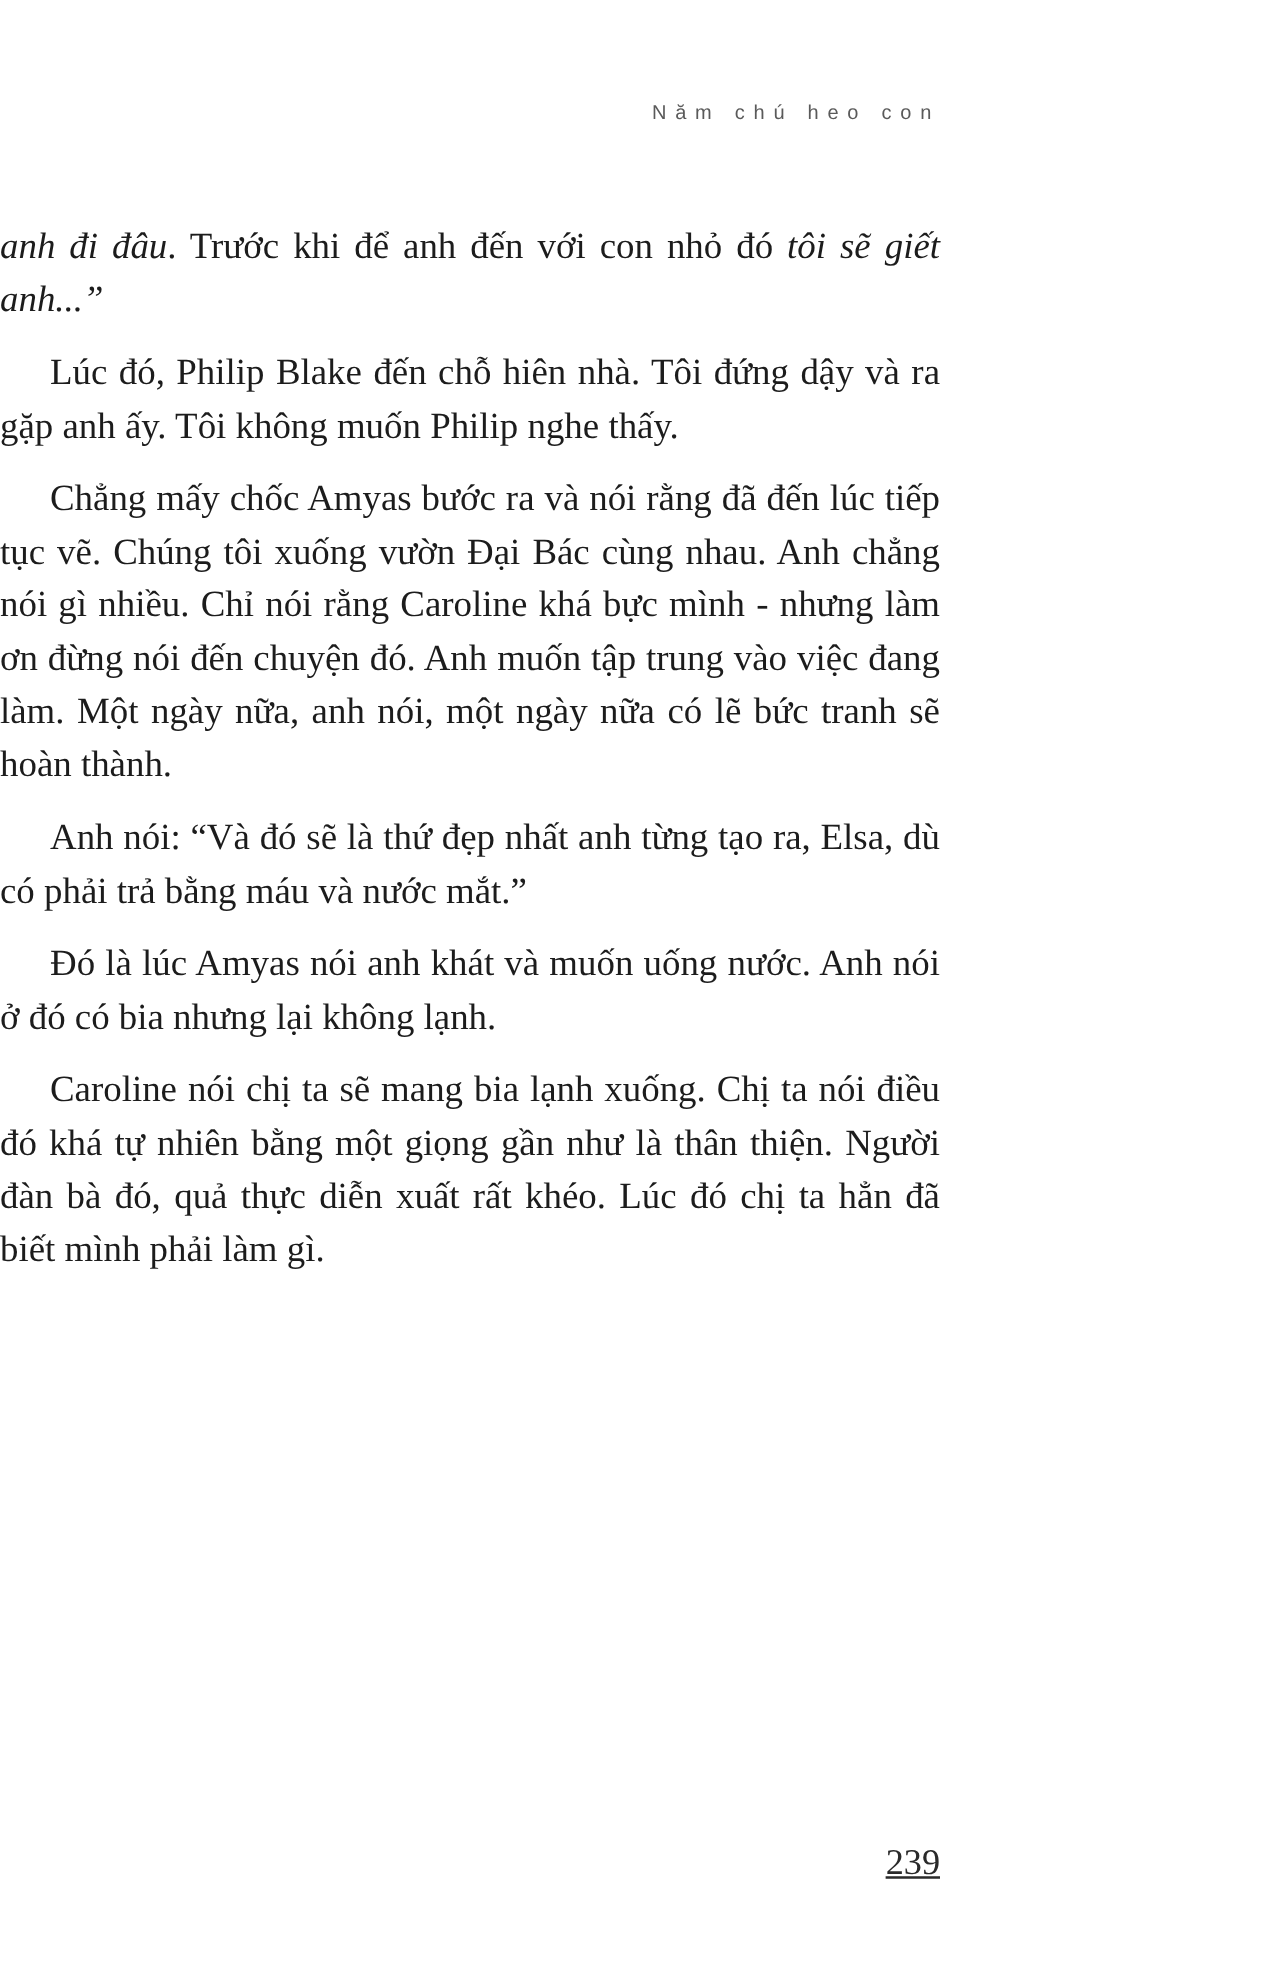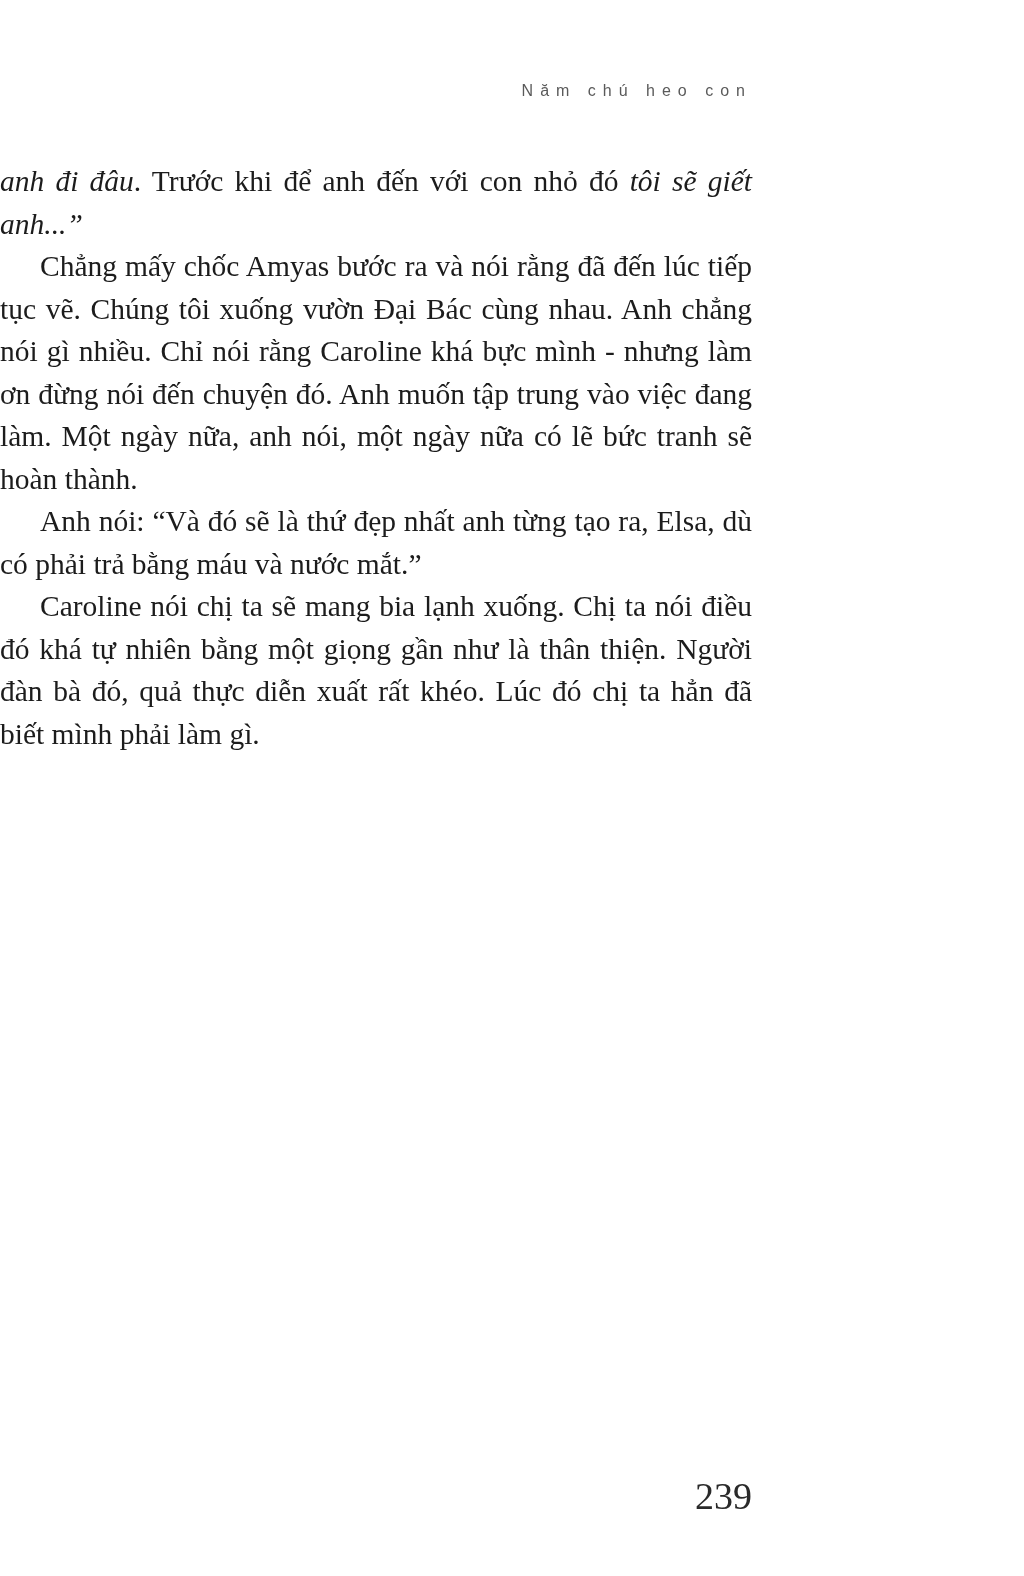--- a/index.html
+++ b/index.html
@@ -29,46 +29,50 @@
     top: 160px;
     left: 0;
     width: 752px;
     color: #1c1c1c;
     font-size: 29.5px;
     line-height: 42.5px;
   }
   .body-text p {
     text-align: justify;
     text-indent: 40px;
+    margin-top: 16px;
   }
   .body-text p.no-indent {
     text-indent: 0;
   }
   .body-text .it {
     font-style: italic;
   }
   .page-number {
     position: absolute;
     top: 1474px;
     left: 0;
     width: 752px;
     text-align: right;
-    font-size: 38px;
+    font-size: 29px;
     color: #2a2a2a;
+    text-decoration: underline;
   }
 </style>
 </head>
 <body>
 
 <div class="page">
 
   <div class="running-header">Năm chú heo con</div>
 
   <div class="body-text">
       <p class="no-indent"><span class="it">anh đi đâu</span><span>. Trước khi để anh đến với con nhỏ đó </span><span class="it">tôi sẽ giết anh</span><span class="it">...”</span></p>
+      <p><span>Lúc đó, Philip Blake đến chỗ hiên nhà. Tôi đứng dậy và ra gặp anh ấy. Tôi không muốn Philip nghe thấy.</span></p>
       <p><span>Chẳng mấy chốc Amyas bước ra và nói rằng đã đến lúc tiếp tục vẽ. Chúng tôi xuống vườn Đại Bác cùng nhau. Anh chẳng nói gì nhiều. Chỉ nói rằng Caroline khá bực mình - nhưng làm ơn đừng nói đến chuyện đó. Anh muốn tập trung vào việc đang làm. Một ngày nữa, anh nói, một ngày nữa có lẽ bức tranh sẽ hoàn thành.</span></p>
       <p><span>Anh nói: “Và đó sẽ là thứ đẹp nhất anh từng tạo ra, Elsa, dù có phải trả bằng máu và nước mắt.”</span></p>
+      <p><span>Đó là lúc Amyas nói anh khát và muốn uống nước. Anh nói ở đó có bia nhưng lại không lạnh.</span></p>
       <p><span>Caroline nói chị ta sẽ mang bia lạnh xuống. Chị ta nói điều đó khá tự nhiên bằng một giọng gần như là thân thiện. Người đàn bà đó, quả thực diễn xuất rất khéo. Lúc đó chị ta hẳn đã biết mình phải làm gì.</span></p>
     </div>
 
   <div class="page-number">239</div>
 
 </div>
 
 </body></html>

